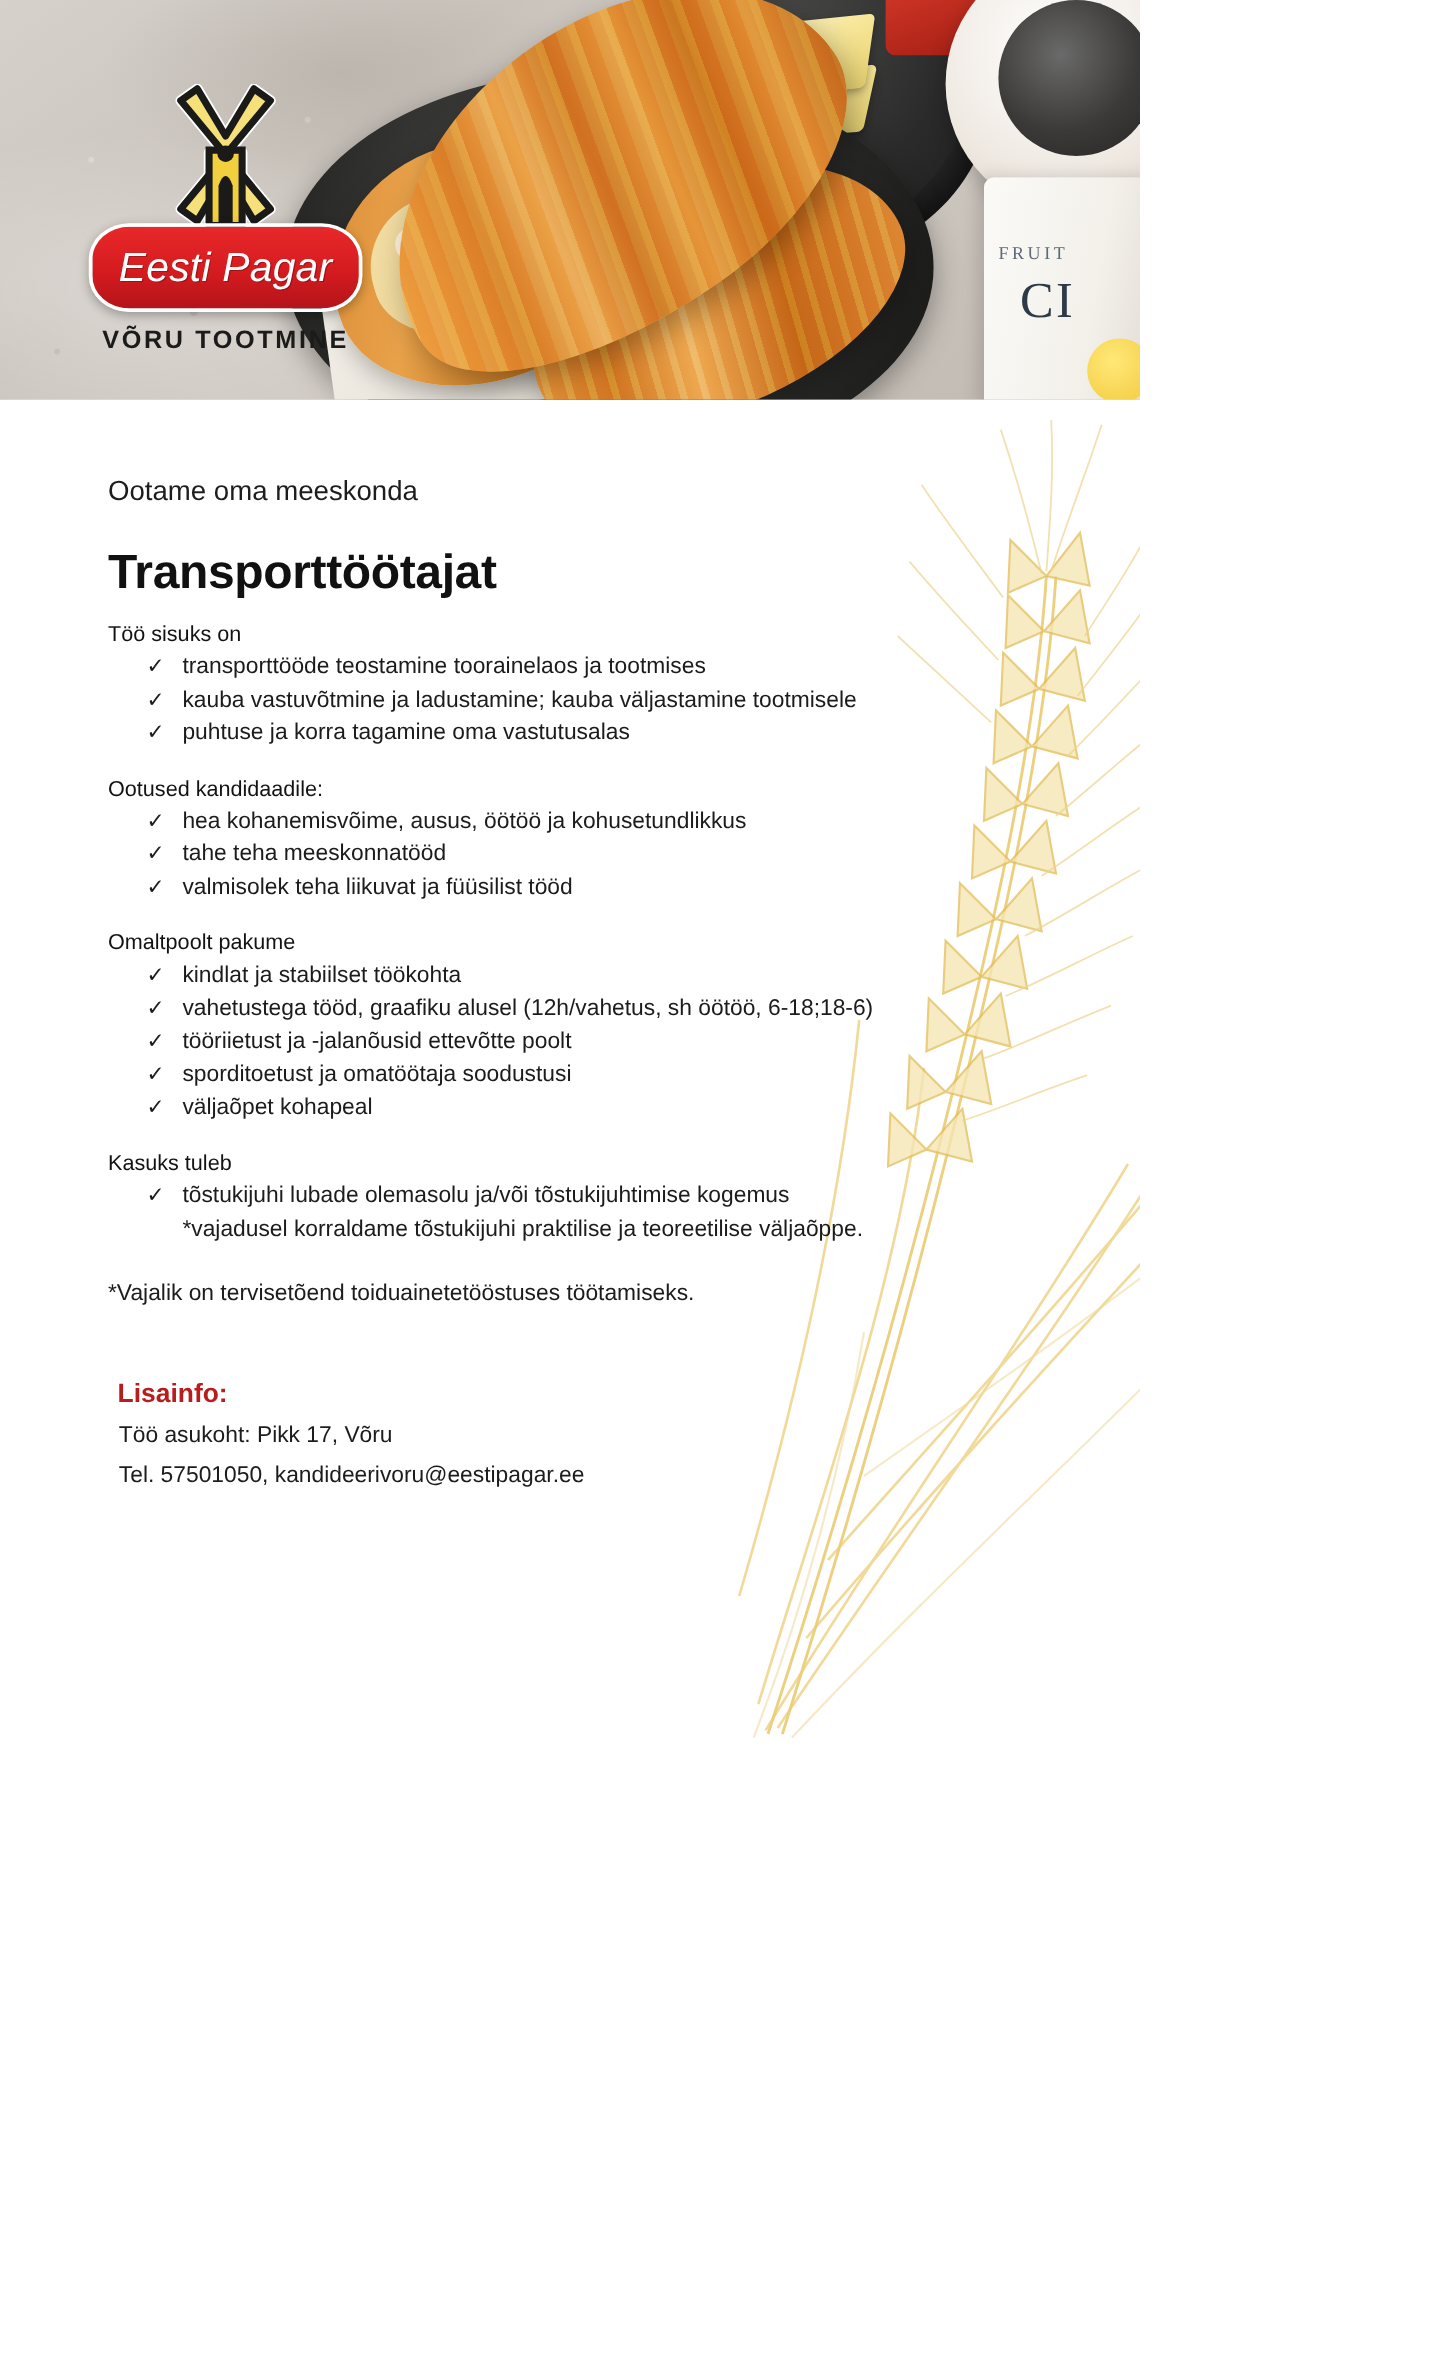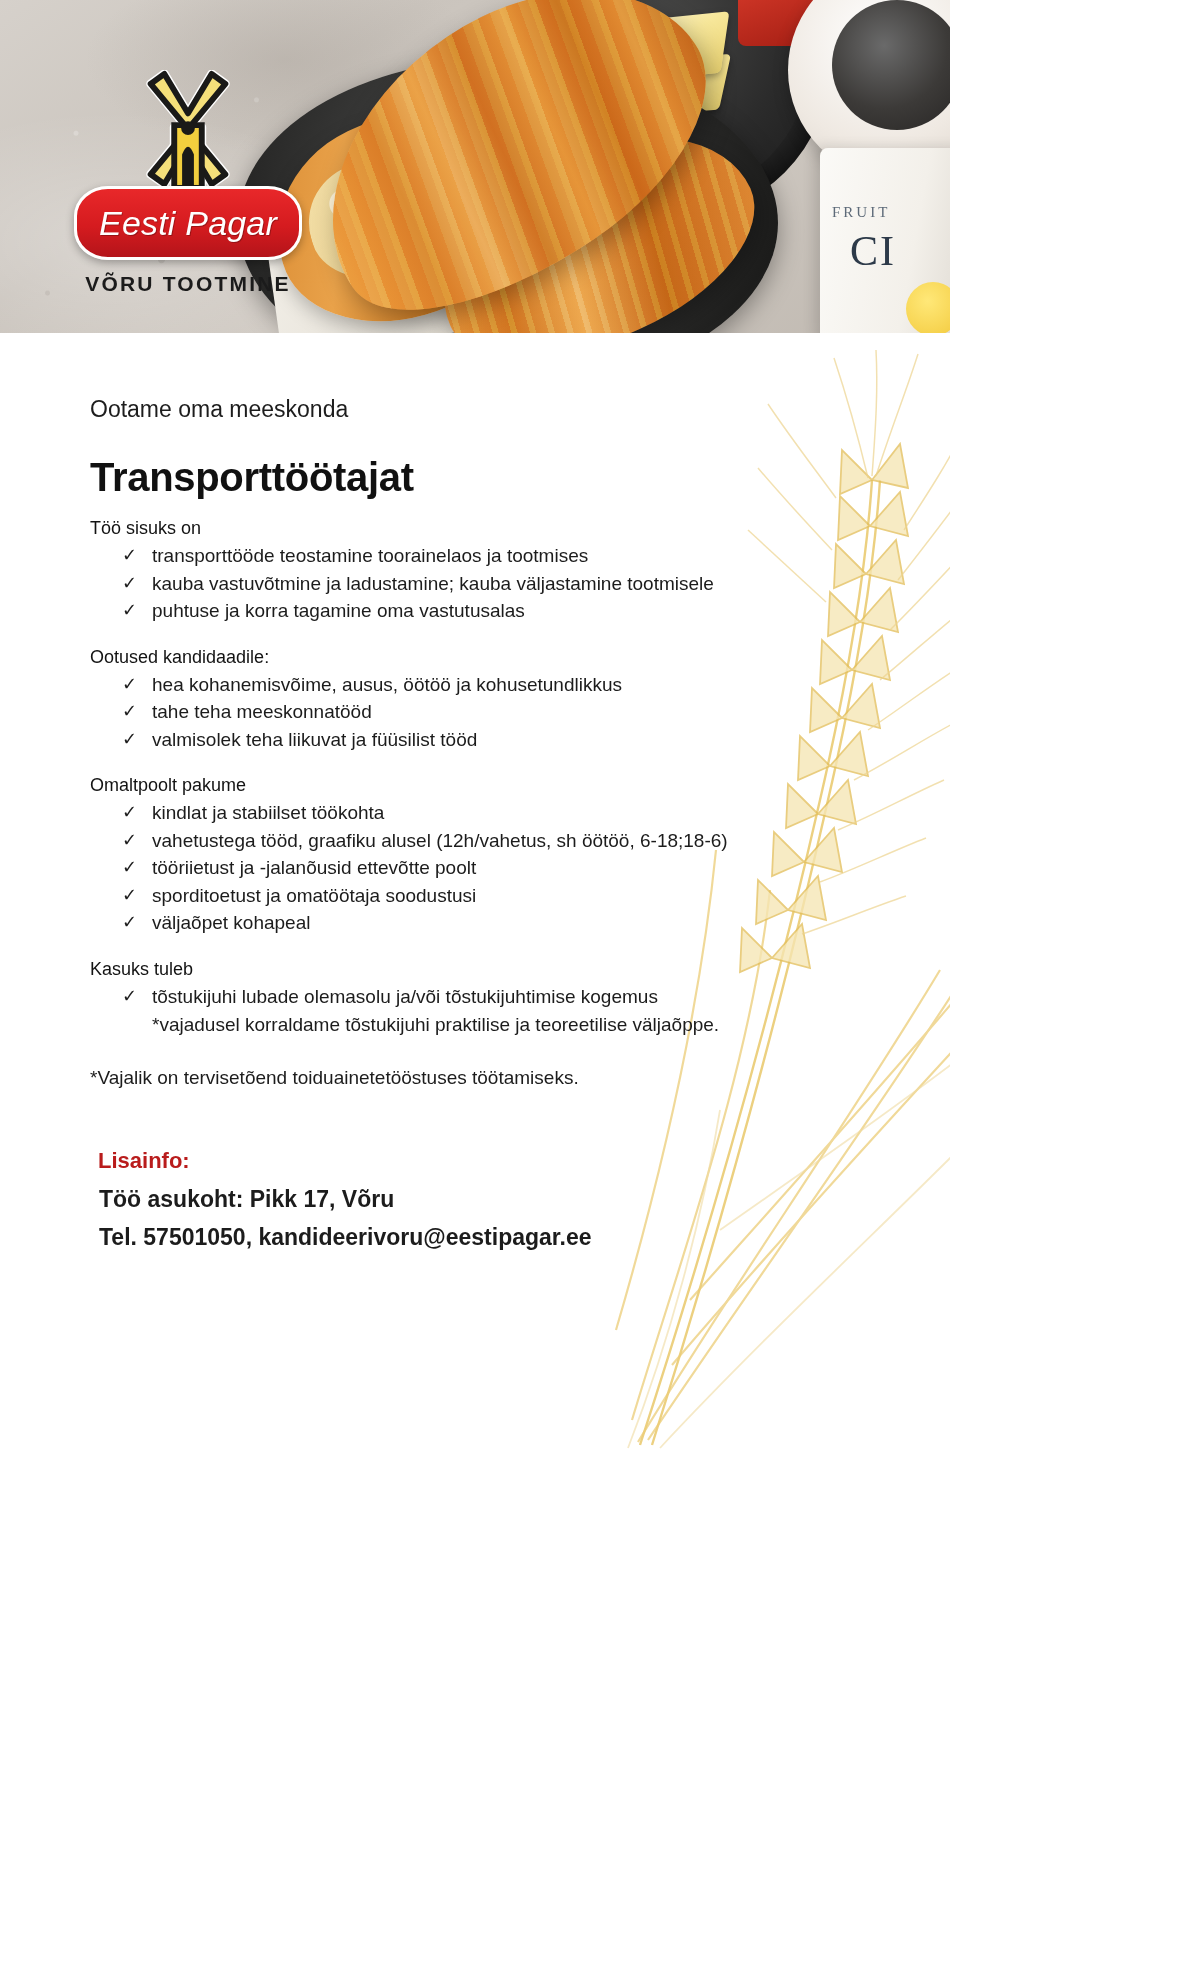--- a/index.html
+++ b/index.html
@@ -359,25 +359,24 @@
   }
 
   .lisainfo { margin-top: 56px; padding-left: 8px; }
   .lisainfo h4 {
     font-size: 22px;
     font-weight: bold;
     margin: 0 0 12px 0;
     color: #b91c1c;
   }
   .lisainfo p {
-    font-size: 23px;
+    font-size: 19px;
     margin: 0 0 11px 0;
     color: #1c1c1c;
     padding-left: 1px;
-    font-weight: bold;
   }
 </style>
 </head>
 <body>
 
 <div class="poster">
 
   <div class="hero">
     <div class="hero-photo"></div>
     <div class="plate-dark"></div>

